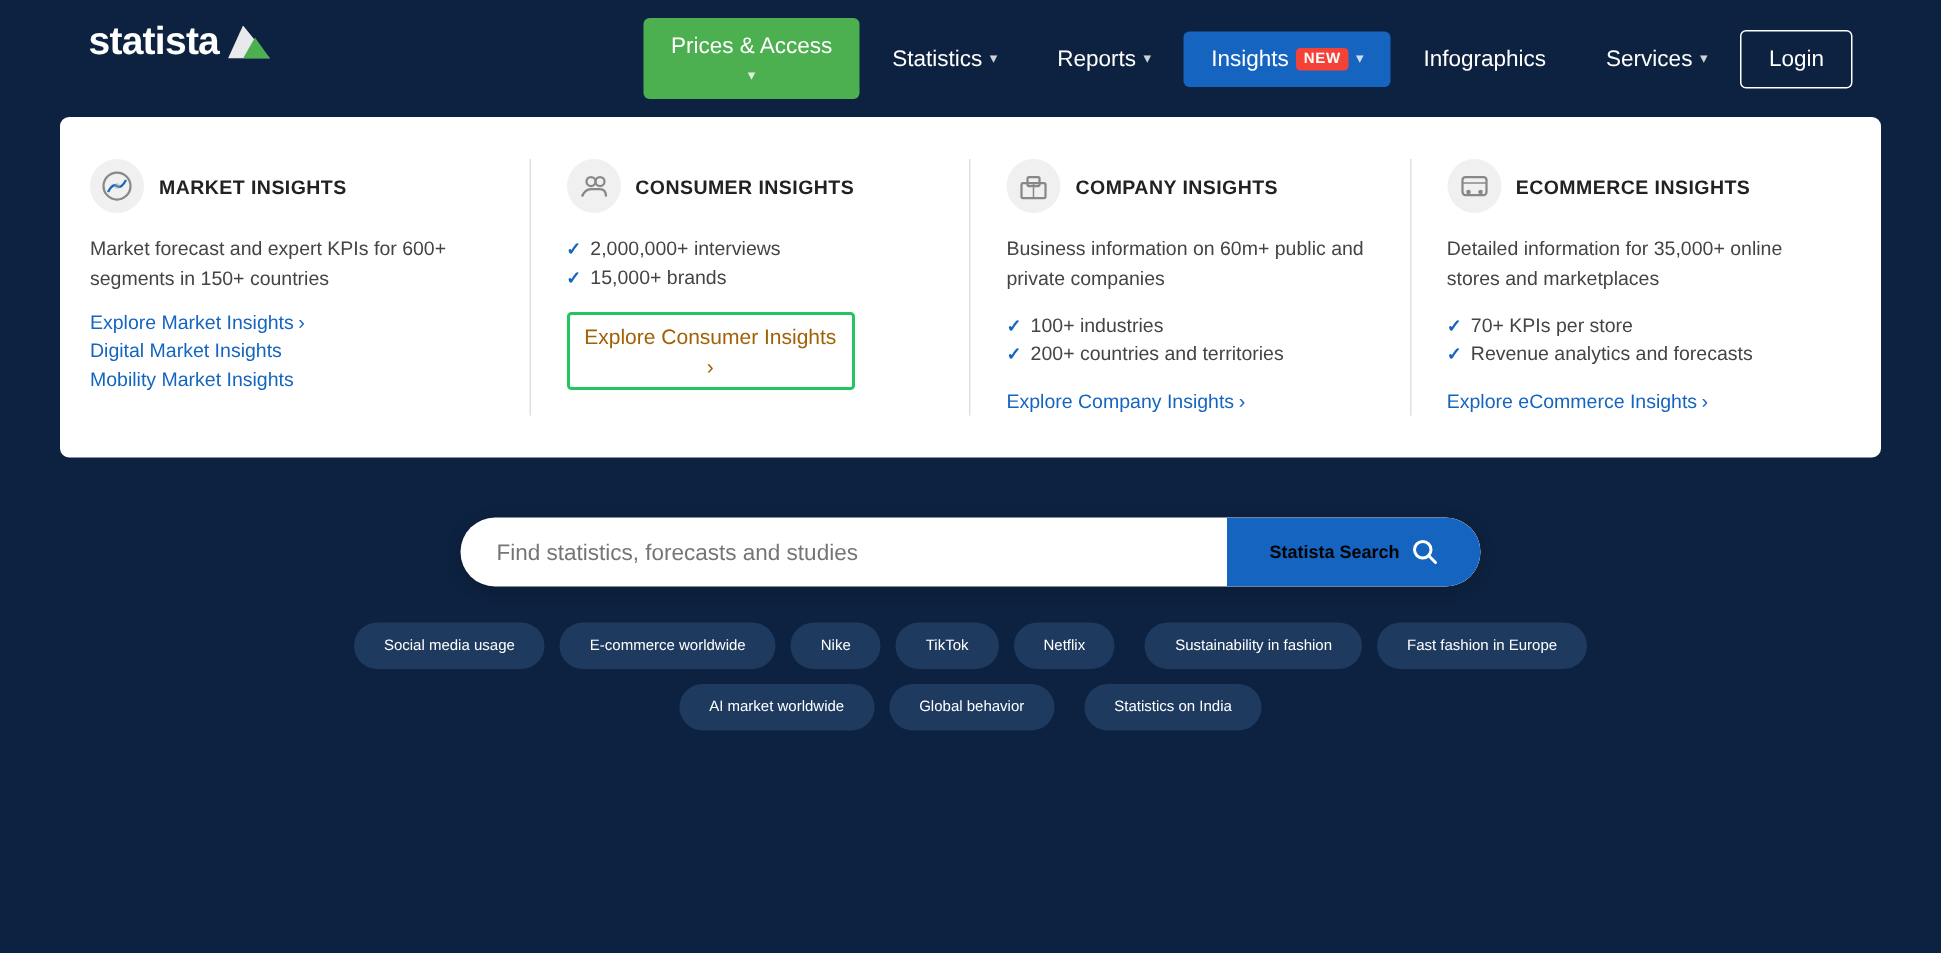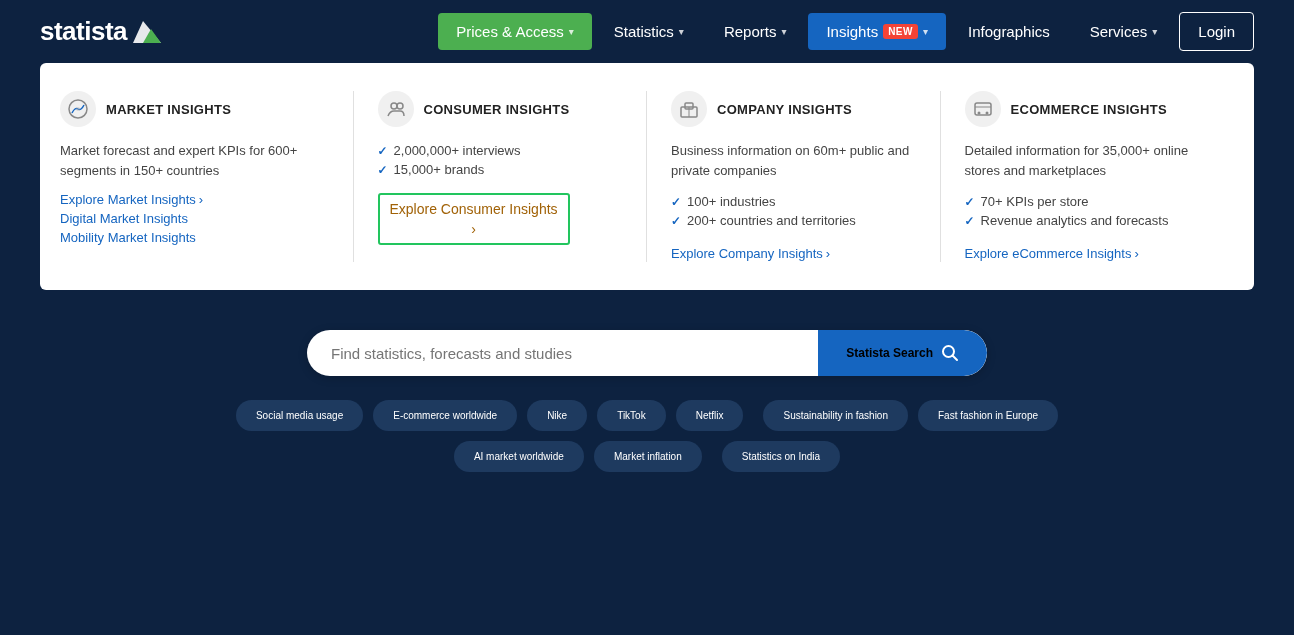--- a/index.html
+++ b/index.html
@@ -8,22 +8,22 @@
       background-color: #0d2240;
       min-height: 635px;
       width: 1294px;
       overflow: hidden;
     }
 
     
     .header {
       background-color: #0d2240;
       display: flex;
-      align-items: center;
-      padding: 12px 40px;
+      align-items: flex-start;
+      padding: 12px 59px;
       gap: 16px;
     }
 
     .logo {
       display: flex;
       align-items: center;
       gap: 6px;
       margin-right: 20px;
     }
     .logo-text {
@@ -54,20 +54,21 @@
       font-weight: 500;
       display: flex;
       align-items: center;
       gap: 5px;
       white-space: nowrap;
     }
 
     .nav-btn.prices {
       background-color: #4caf50;
       color: white;
+      flex-direction: column;
     }
 
     .nav-btn.default {
       background-color: transparent;
       color: white;
     }
 
     .nav-btn.insights {
       background-color: #1565c0;
       color: white;
@@ -431,17 +432,17 @@
   <div class="tag-pills">
     <span class="tag-pill">Social media usage</span>
     <span class="tag-pill">E-commerce worldwide</span>
     <span class="tag-pill">Nike</span>
     <span class="tag-pill">TikTok</span>
     <span class="tag-pill">Netflix</span>
     <br style="width:100%">
     <span class="tag-pill">Sustainability in fashion</span>
     <span class="tag-pill">Fast fashion in Europe</span>
     <span class="tag-pill">AI market worldwide</span>
-    <span class="tag-pill">Market inflation</span>
+    <span class="tag-pill">Global behavior</span>
     <br style="width:100%">
     <span class="tag-pill">Statistics on India</span>
   </div>
 </div>
 
 </body></html>

